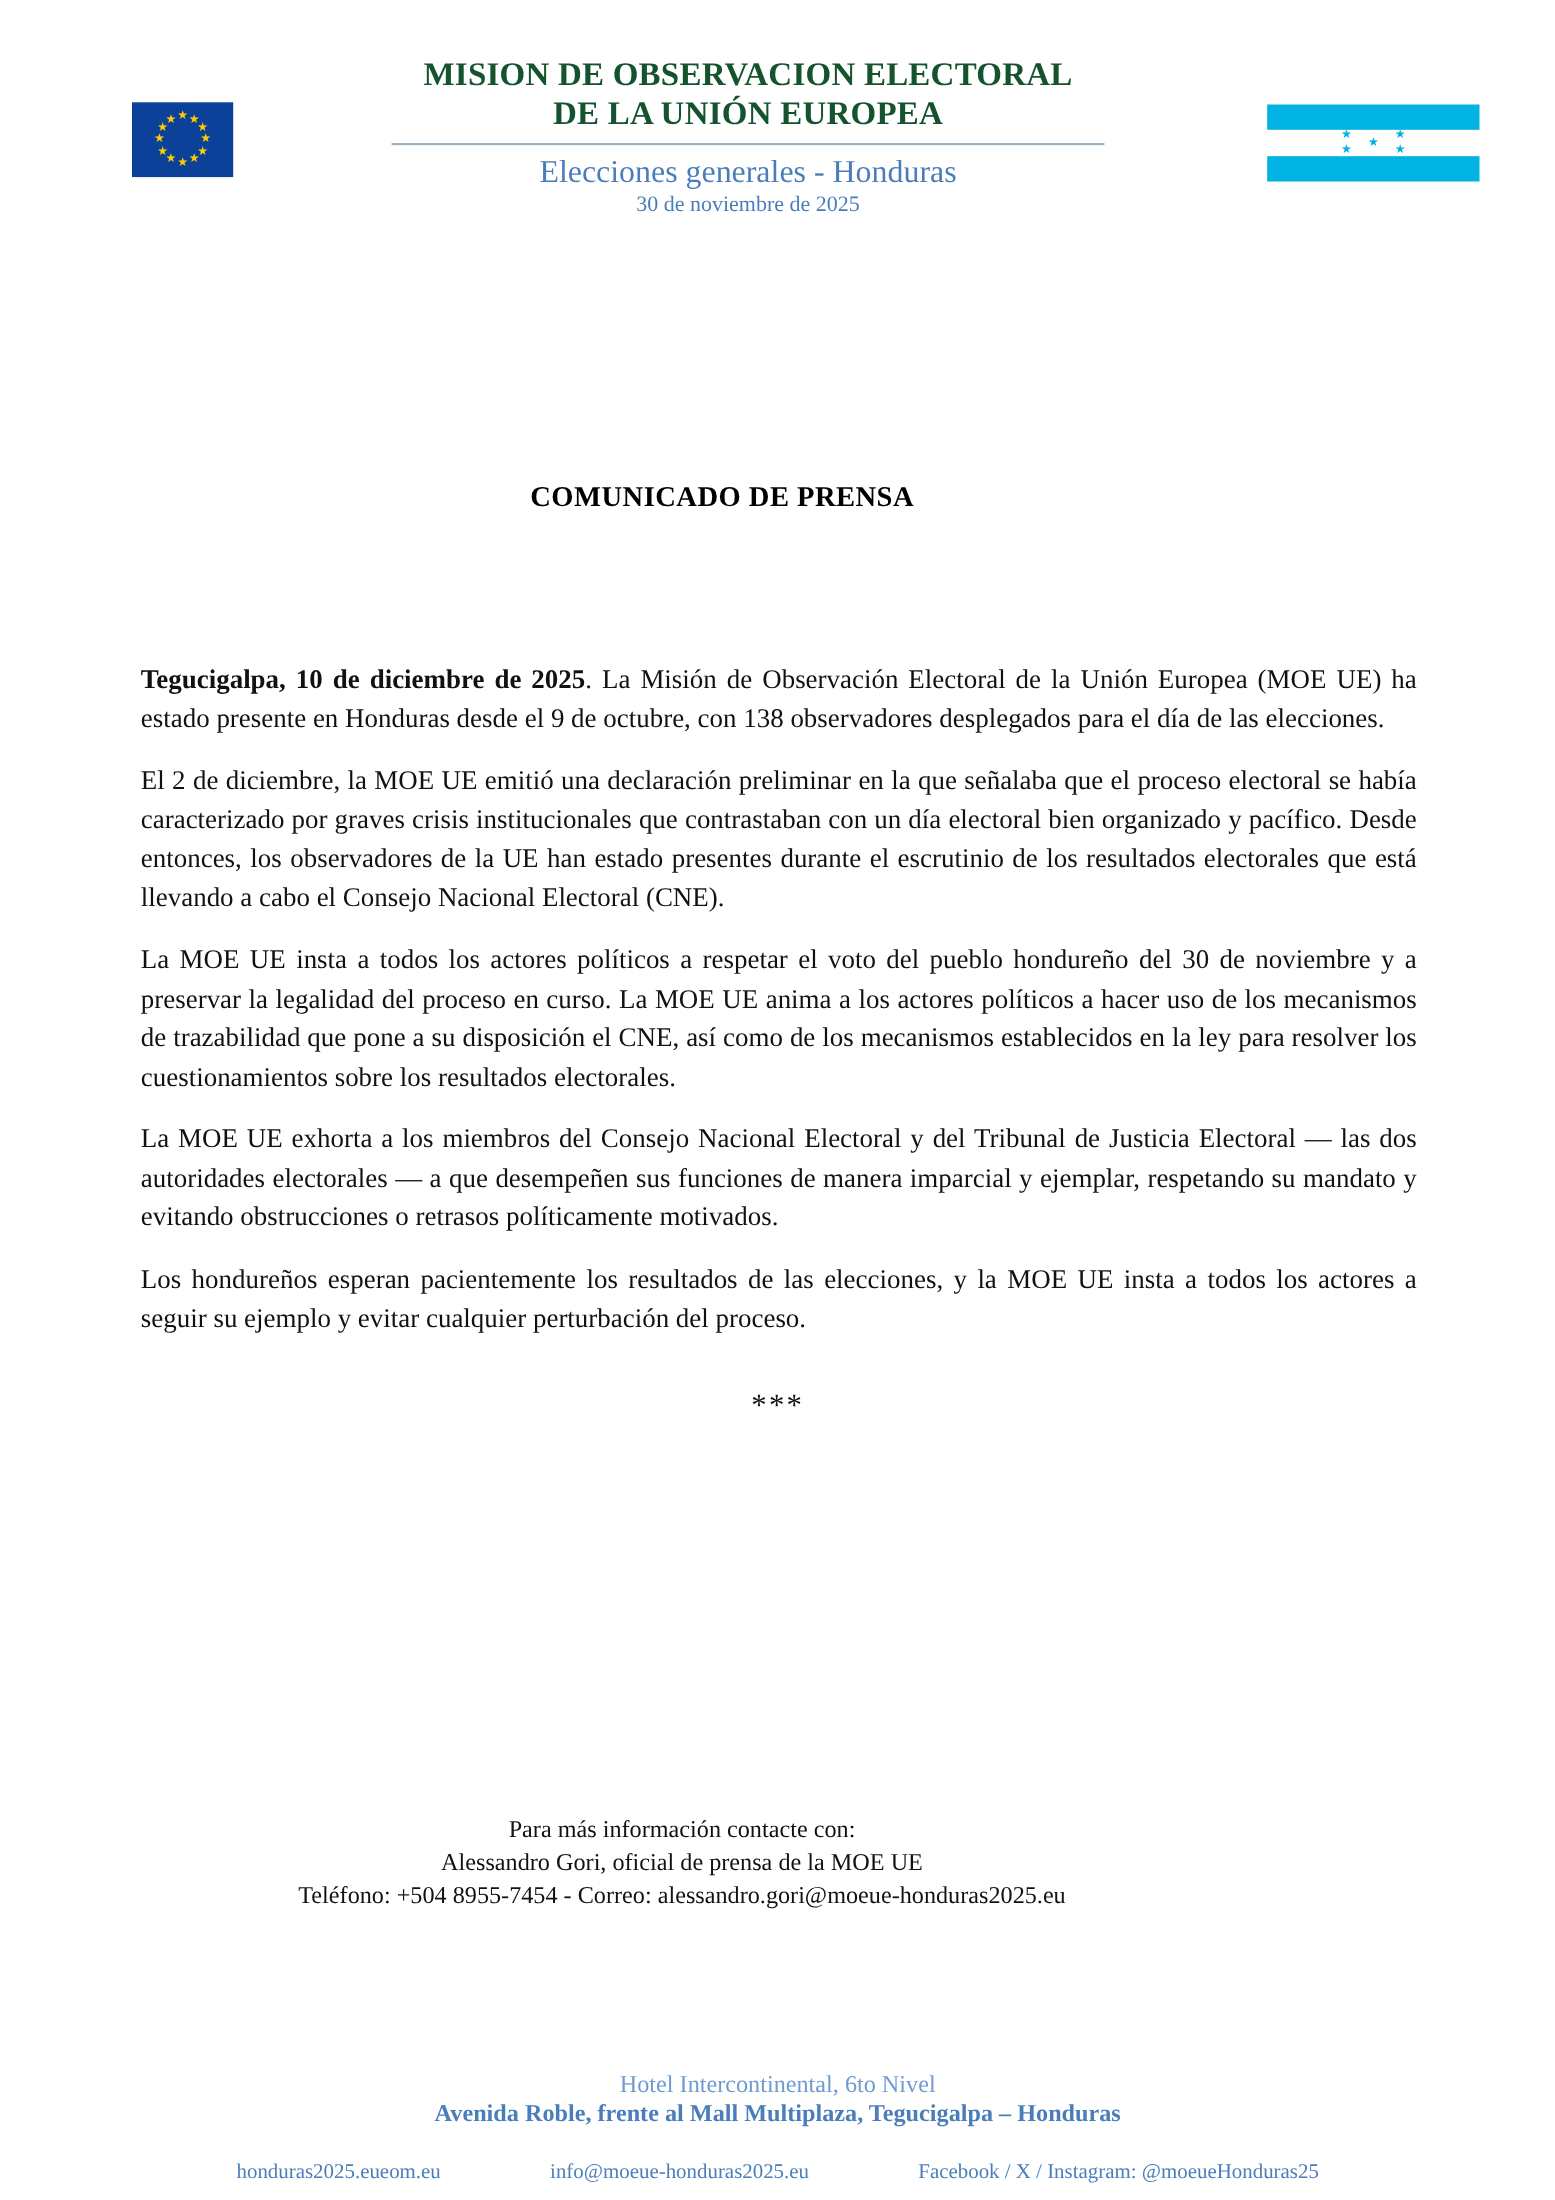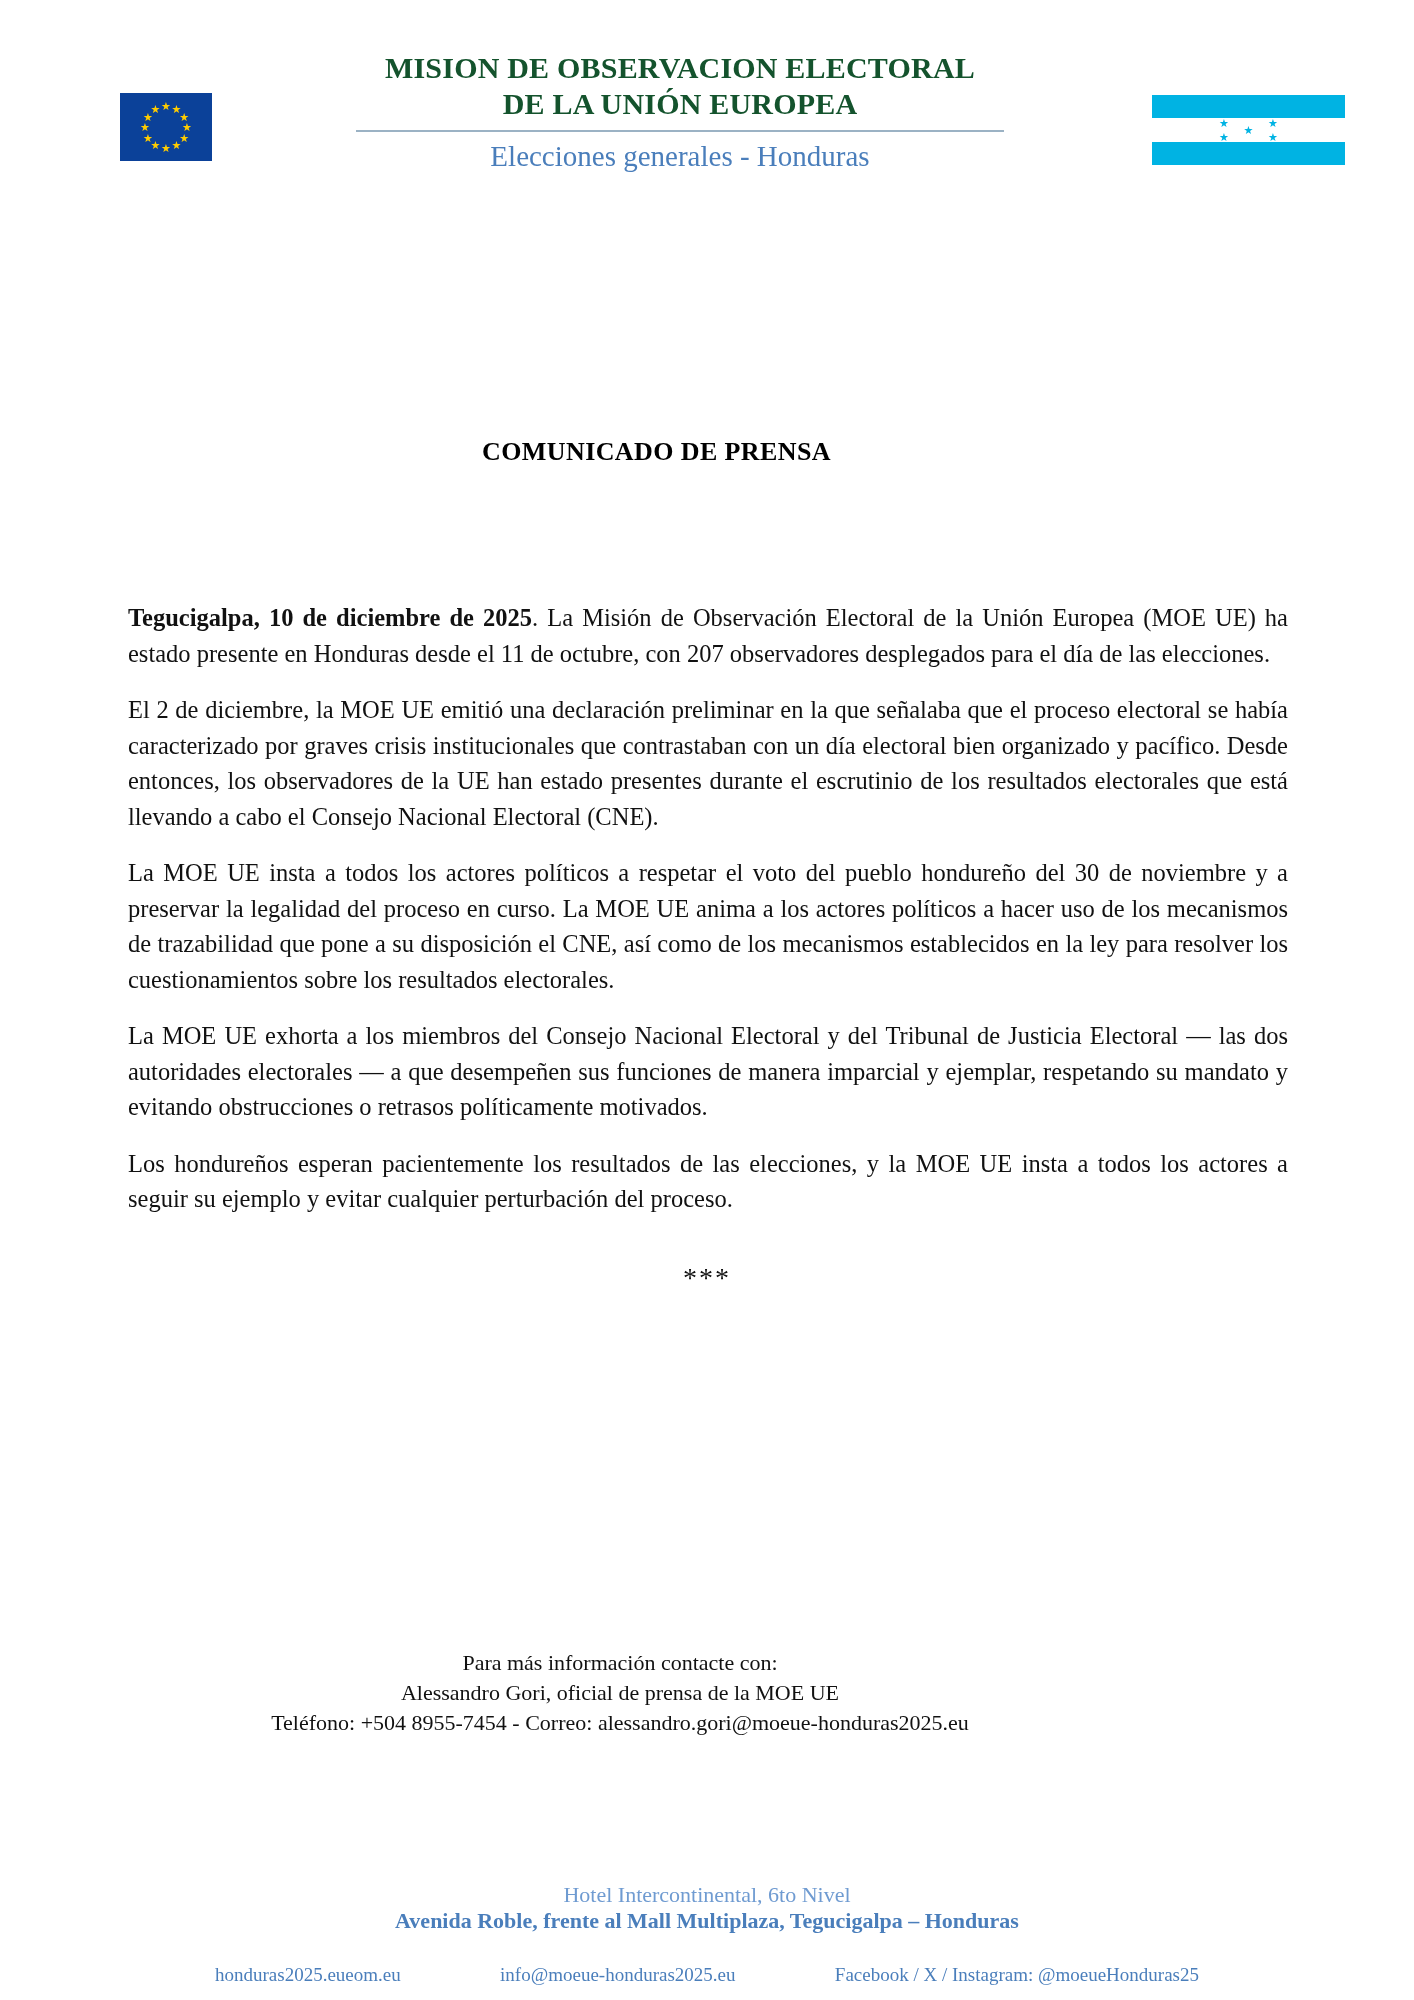--- a/index.html
+++ b/index.html
@@ -242,29 +242,30 @@
           <span class="hn-star" style="left: 121px; top: 19px; color: rgb(0, 179, 227);">★</span>
         </div>
       <div class="hn-band bottom"></div>
     </div>
 
     <div class="header-text">
       <div class="title-main">MISION DE OBSERVACION ELECTORAL</div>
       <div class="title-main">DE LA UNIÓN EUROPEA</div>
       <div class="title-rule"></div>
       <div class="title-sub">Elecciones generales - Honduras</div>
+      <div class="title-date">30 de noviembre de 2025</div>
     </div>
   </div>
 
   <div class="doc-title">COMUNICADO DE PRENSA</div>
 
   <div class="content">
 
     <p>
-      <span class="lead-bold">Tegucigalpa, 10 de diciembre de 2025</span><span>. La Misión de Observación Electoral de la Unión Europea (MOE UE) ha estado presente en Honduras desde el 11 de octubre, con 207 observadores desplegados para el día de las elecciones.</span>
+      <span class="lead-bold">Tegucigalpa, 10 de diciembre de 2025</span><span>. La Misión de Observación Electoral de la Unión Europea (MOE UE) ha estado presente en Honduras desde el 9 de octubre, con 138 observadores desplegados para el día de las elecciones.</span>
     </p>
 
     <p>El 2 de diciembre, la MOE UE emitió una declaración preliminar en la que señalaba que el proceso electoral se había caracterizado por graves crisis institucionales que contrastaban con un día electoral bien organizado y pacífico. Desde entonces, los observadores de la UE han estado presentes durante el escrutinio de los resultados electorales que está llevando a cabo el Consejo Nacional Electoral (CNE).</p>
 
     <p>La MOE UE insta a todos los actores políticos a respetar el voto del pueblo hondureño del 30 de noviembre y a preservar la legalidad del proceso en curso. La MOE UE anima a los actores políticos a hacer uso de los mecanismos de trazabilidad que pone a su disposición el CNE, así como de los mecanismos establecidos en la ley para resolver los cuestionamientos sobre los resultados electorales.</p>
 
     <p>La MOE UE exhorta a los miembros del Consejo Nacional Electoral y del Tribunal de Justicia Electoral — las dos autoridades electorales — a que desempeñen sus funciones de manera imparcial y ejemplar, respetando su mandato y evitando obstrucciones o retrasos políticamente motivados.</p>
 
     <p>Los hondureños esperan pacientemente los resultados de las elecciones, y la MOE UE insta a todos los actores a seguir su ejemplo y evitar cualquier perturbación del proceso.</p>
   </div>

